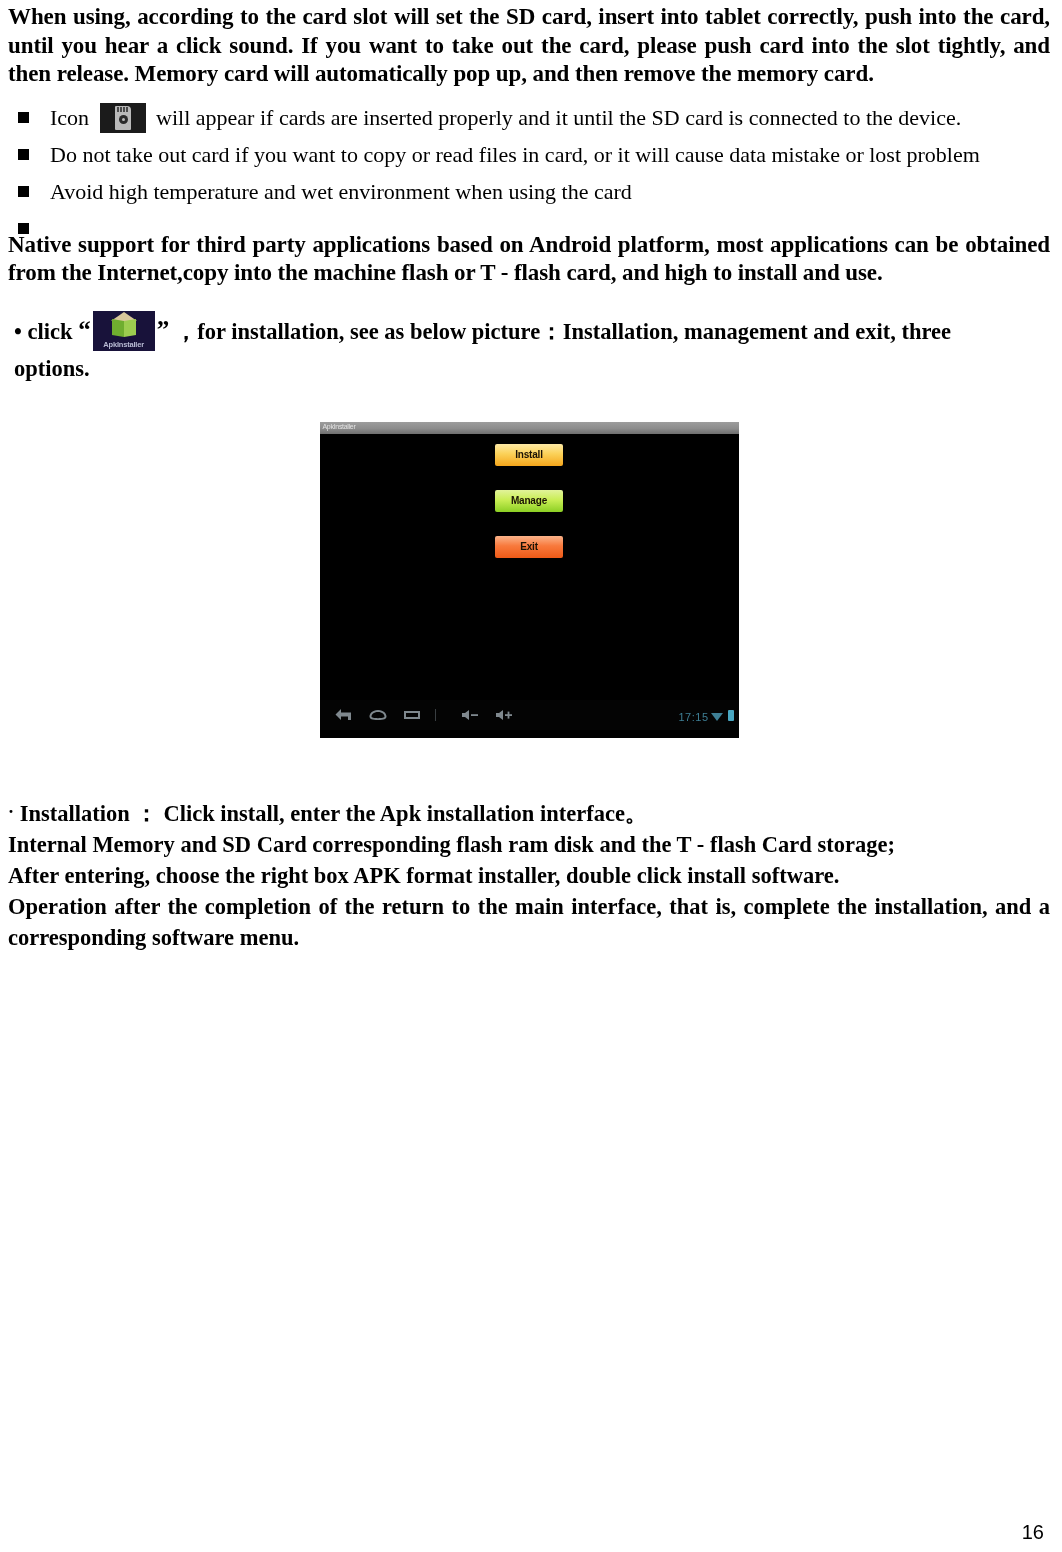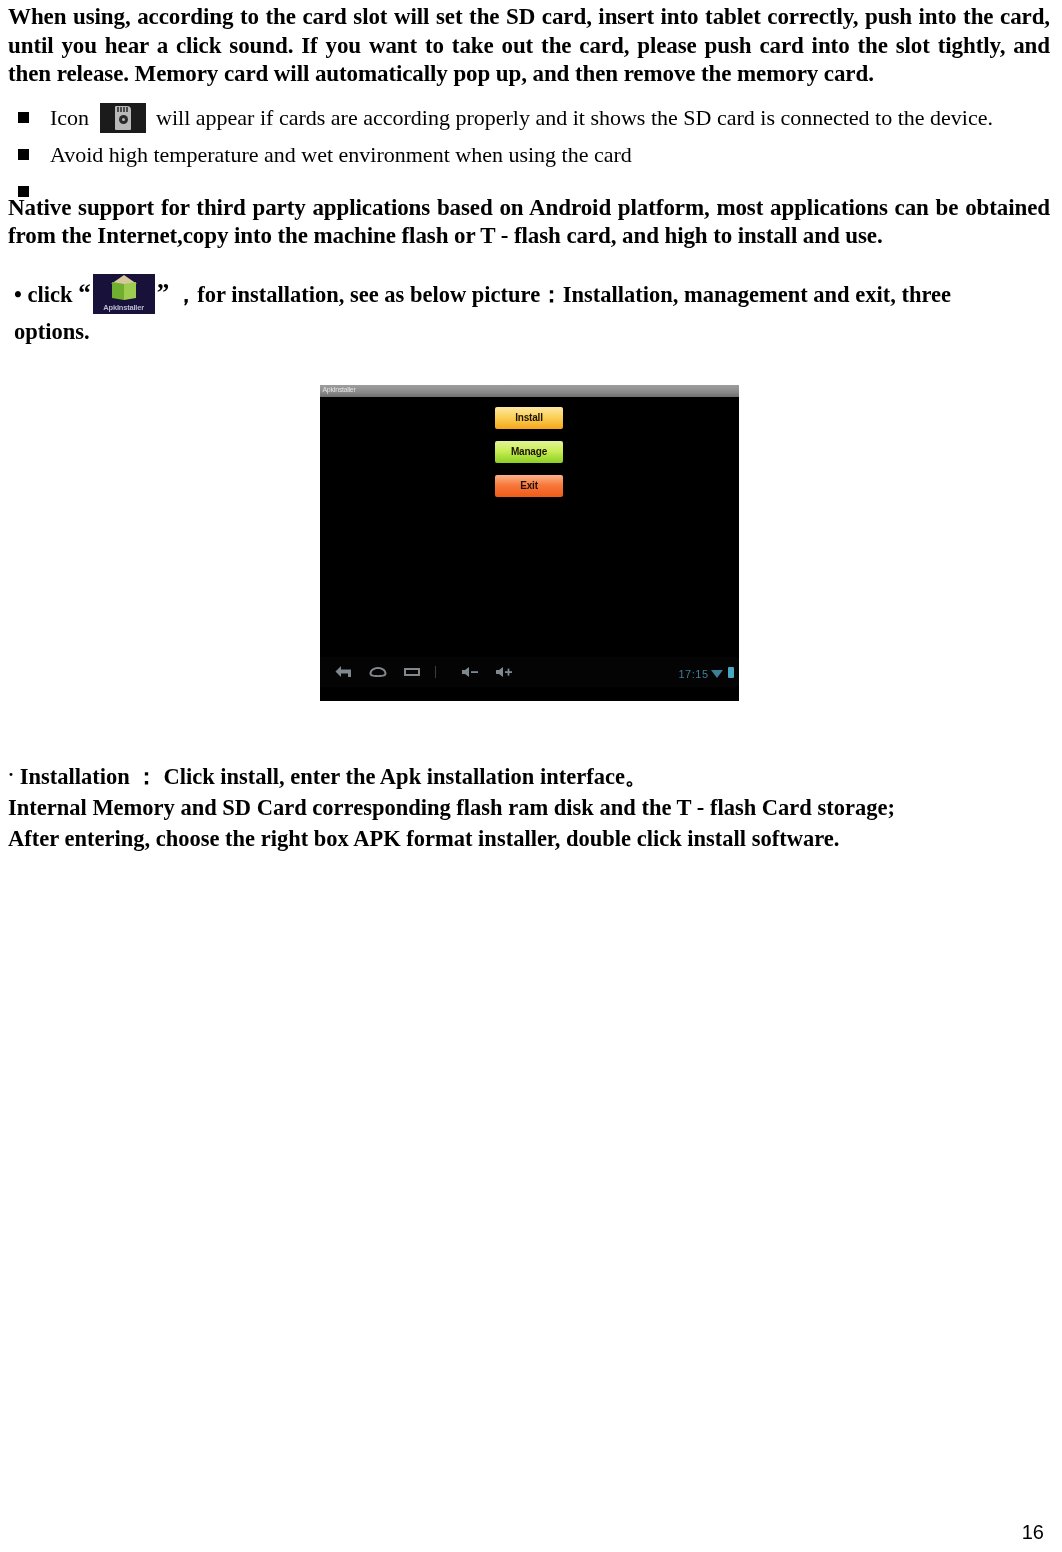--- a/index.html
+++ b/index.html
@@ -222,21 +222,21 @@
     letter-spacing: -0.3px;
     opacity: .85;
   }
   .shot .btns {
     position: absolute;
     left: 0; right: 0;
     top: 22px;
     display: flex;
     flex-direction: column;
     align-items: center;
-    gap: 12px;
+    gap: 24px;
   }
   .shot .btn {
     width: 68px;
     height: 22px;
     border-radius: 2px;
     display: flex;
     align-items: center;
     justify-content: center;
     font-family: "Liberation Sans", sans-serif;
     font-size: 10px;
@@ -244,21 +244,21 @@
     color: #1a1205;
     letter-spacing: -0.2px;
     box-shadow: 0 0 0 1px rgba(0,0,0,.55);
   }
   .shot .btn.install { background: linear-gradient(to bottom,#fde9a4,#fbd158 45%,#f5a61c); }
   .shot .btn.manage  { background: linear-gradient(to bottom,#e2f39a,#c9ee55 45%,#8ccf24); text-align: center; }
   .shot .btn.exit    { background: linear-gradient(to bottom,#fbb38a,#f8793c 45%,#ef5a17); }
 
   .shot .navbar {
     position: absolute;
-    left: 0; bottom: 14px;
+    left: 0; bottom: 8px;
     width: 100%;
     height: 30px;
     background: #040404;
   }
   .shot .navbar .ico {
     position: absolute;
     bottom: 8px;
     fill: #9aa6ad;
     opacity: .82;
   }
@@ -332,25 +332,25 @@
 
   <ul class="bullet-list">
 
     <li>
       <span class="sq"></span><span>Icon</span>
       <span class="sd-icon">
         <span class="card"></span>
         <span class="pins"></span>
         <span class="gear"></span>
       </span>
-      <span>will appear if cards are according properly and it shows the SD card is connected to the device.</span>
+      <span>will appear if cards are inserted properly and it until the SD card is connected to the device.</span>
     </li>
 
     <li>
-      <span class="sq"></span>
+      <span class="sq"></span><span>Do not take out card if you want to copy or read files in card, or it will cause data mistake or lost problem</span>
     </li>
 
     <li>
       <span class="sq"></span><span>Avoid high temperature and wet environment when using the card</span>
     </li>
 
     <li>
       <span class="sq"></span>
     </li>
 
@@ -419,17 +419,18 @@
     </div>
   </div>
 
   <div class="close-block">
     <p>
       <span class="dotlead">·</span>
       <span>Installation  ：  Click install, enter the Apk installation interface。</span>
     </p>
     <p>Internal Memory and SD Card corresponding flash ram disk and the T - flash Card storage;</p>
     <p>After entering, choose the right box APK format installer, double click install software.</p>
+    <p class="just">Operation after the completion of the return to the main interface, that is, complete the installation, and a corresponding software menu.</p>
   </div>
 
   <div class="pageno">16</div>
 
 </div>
 
 </body></html>

